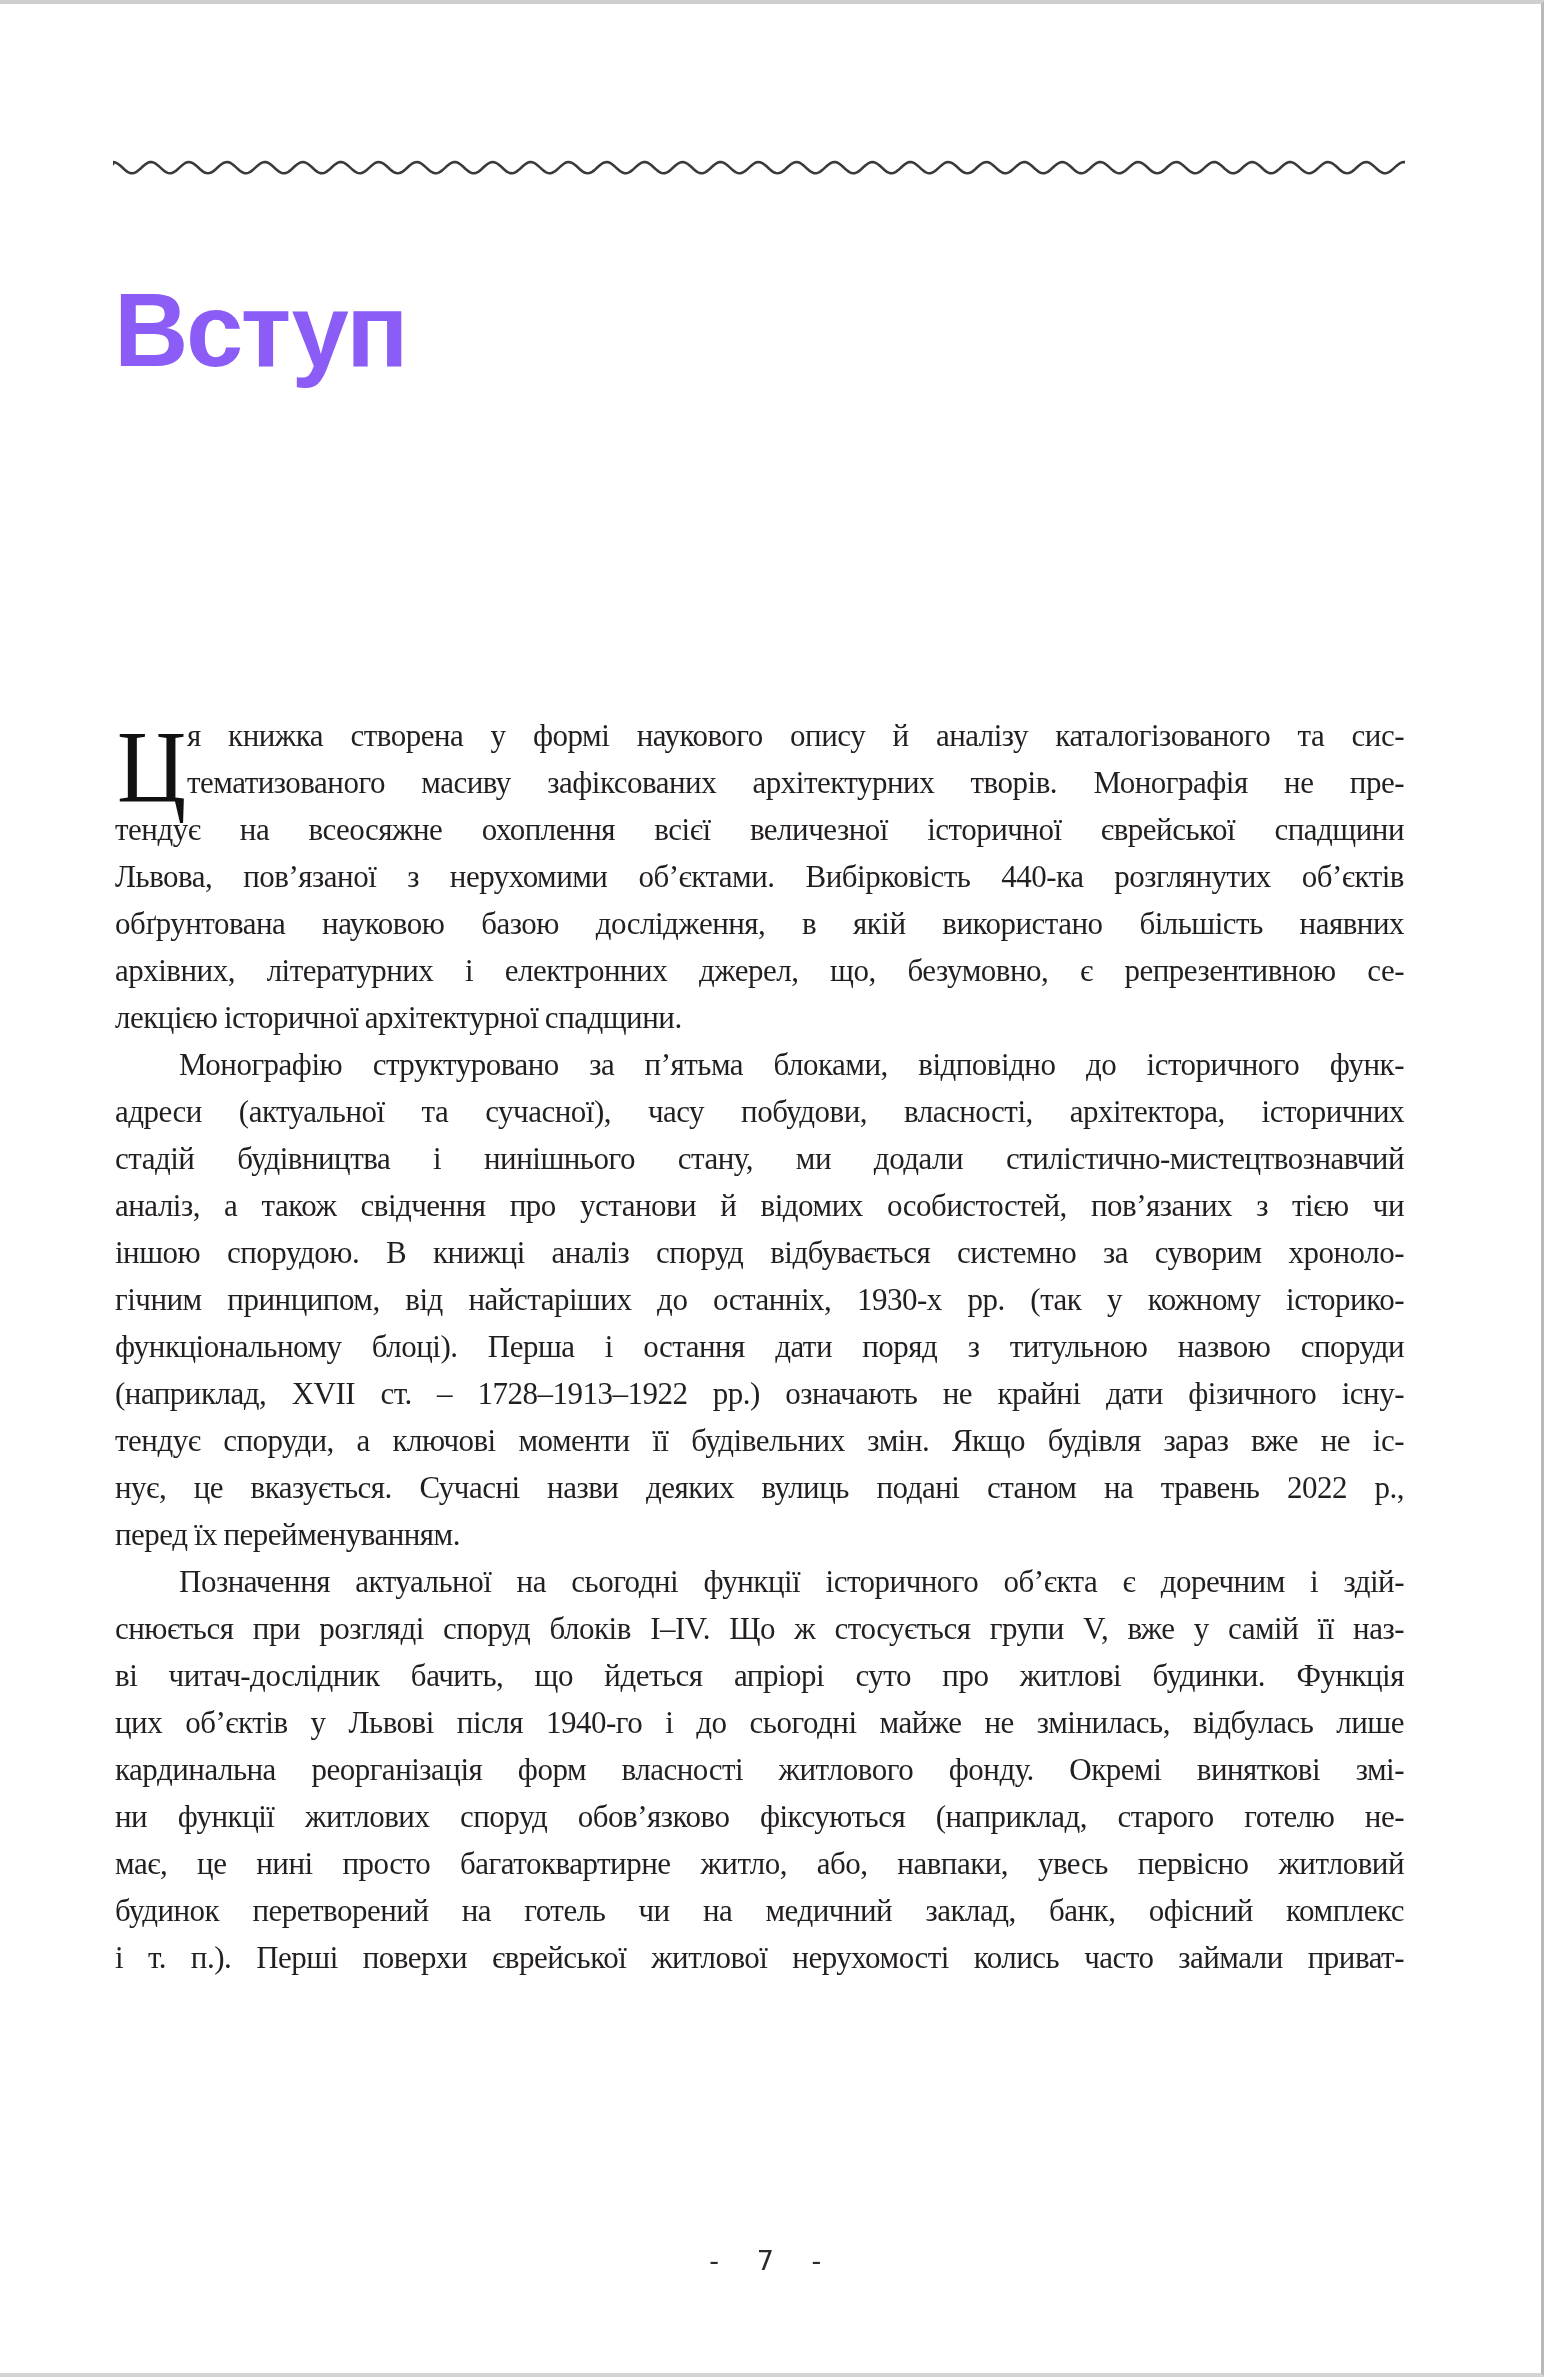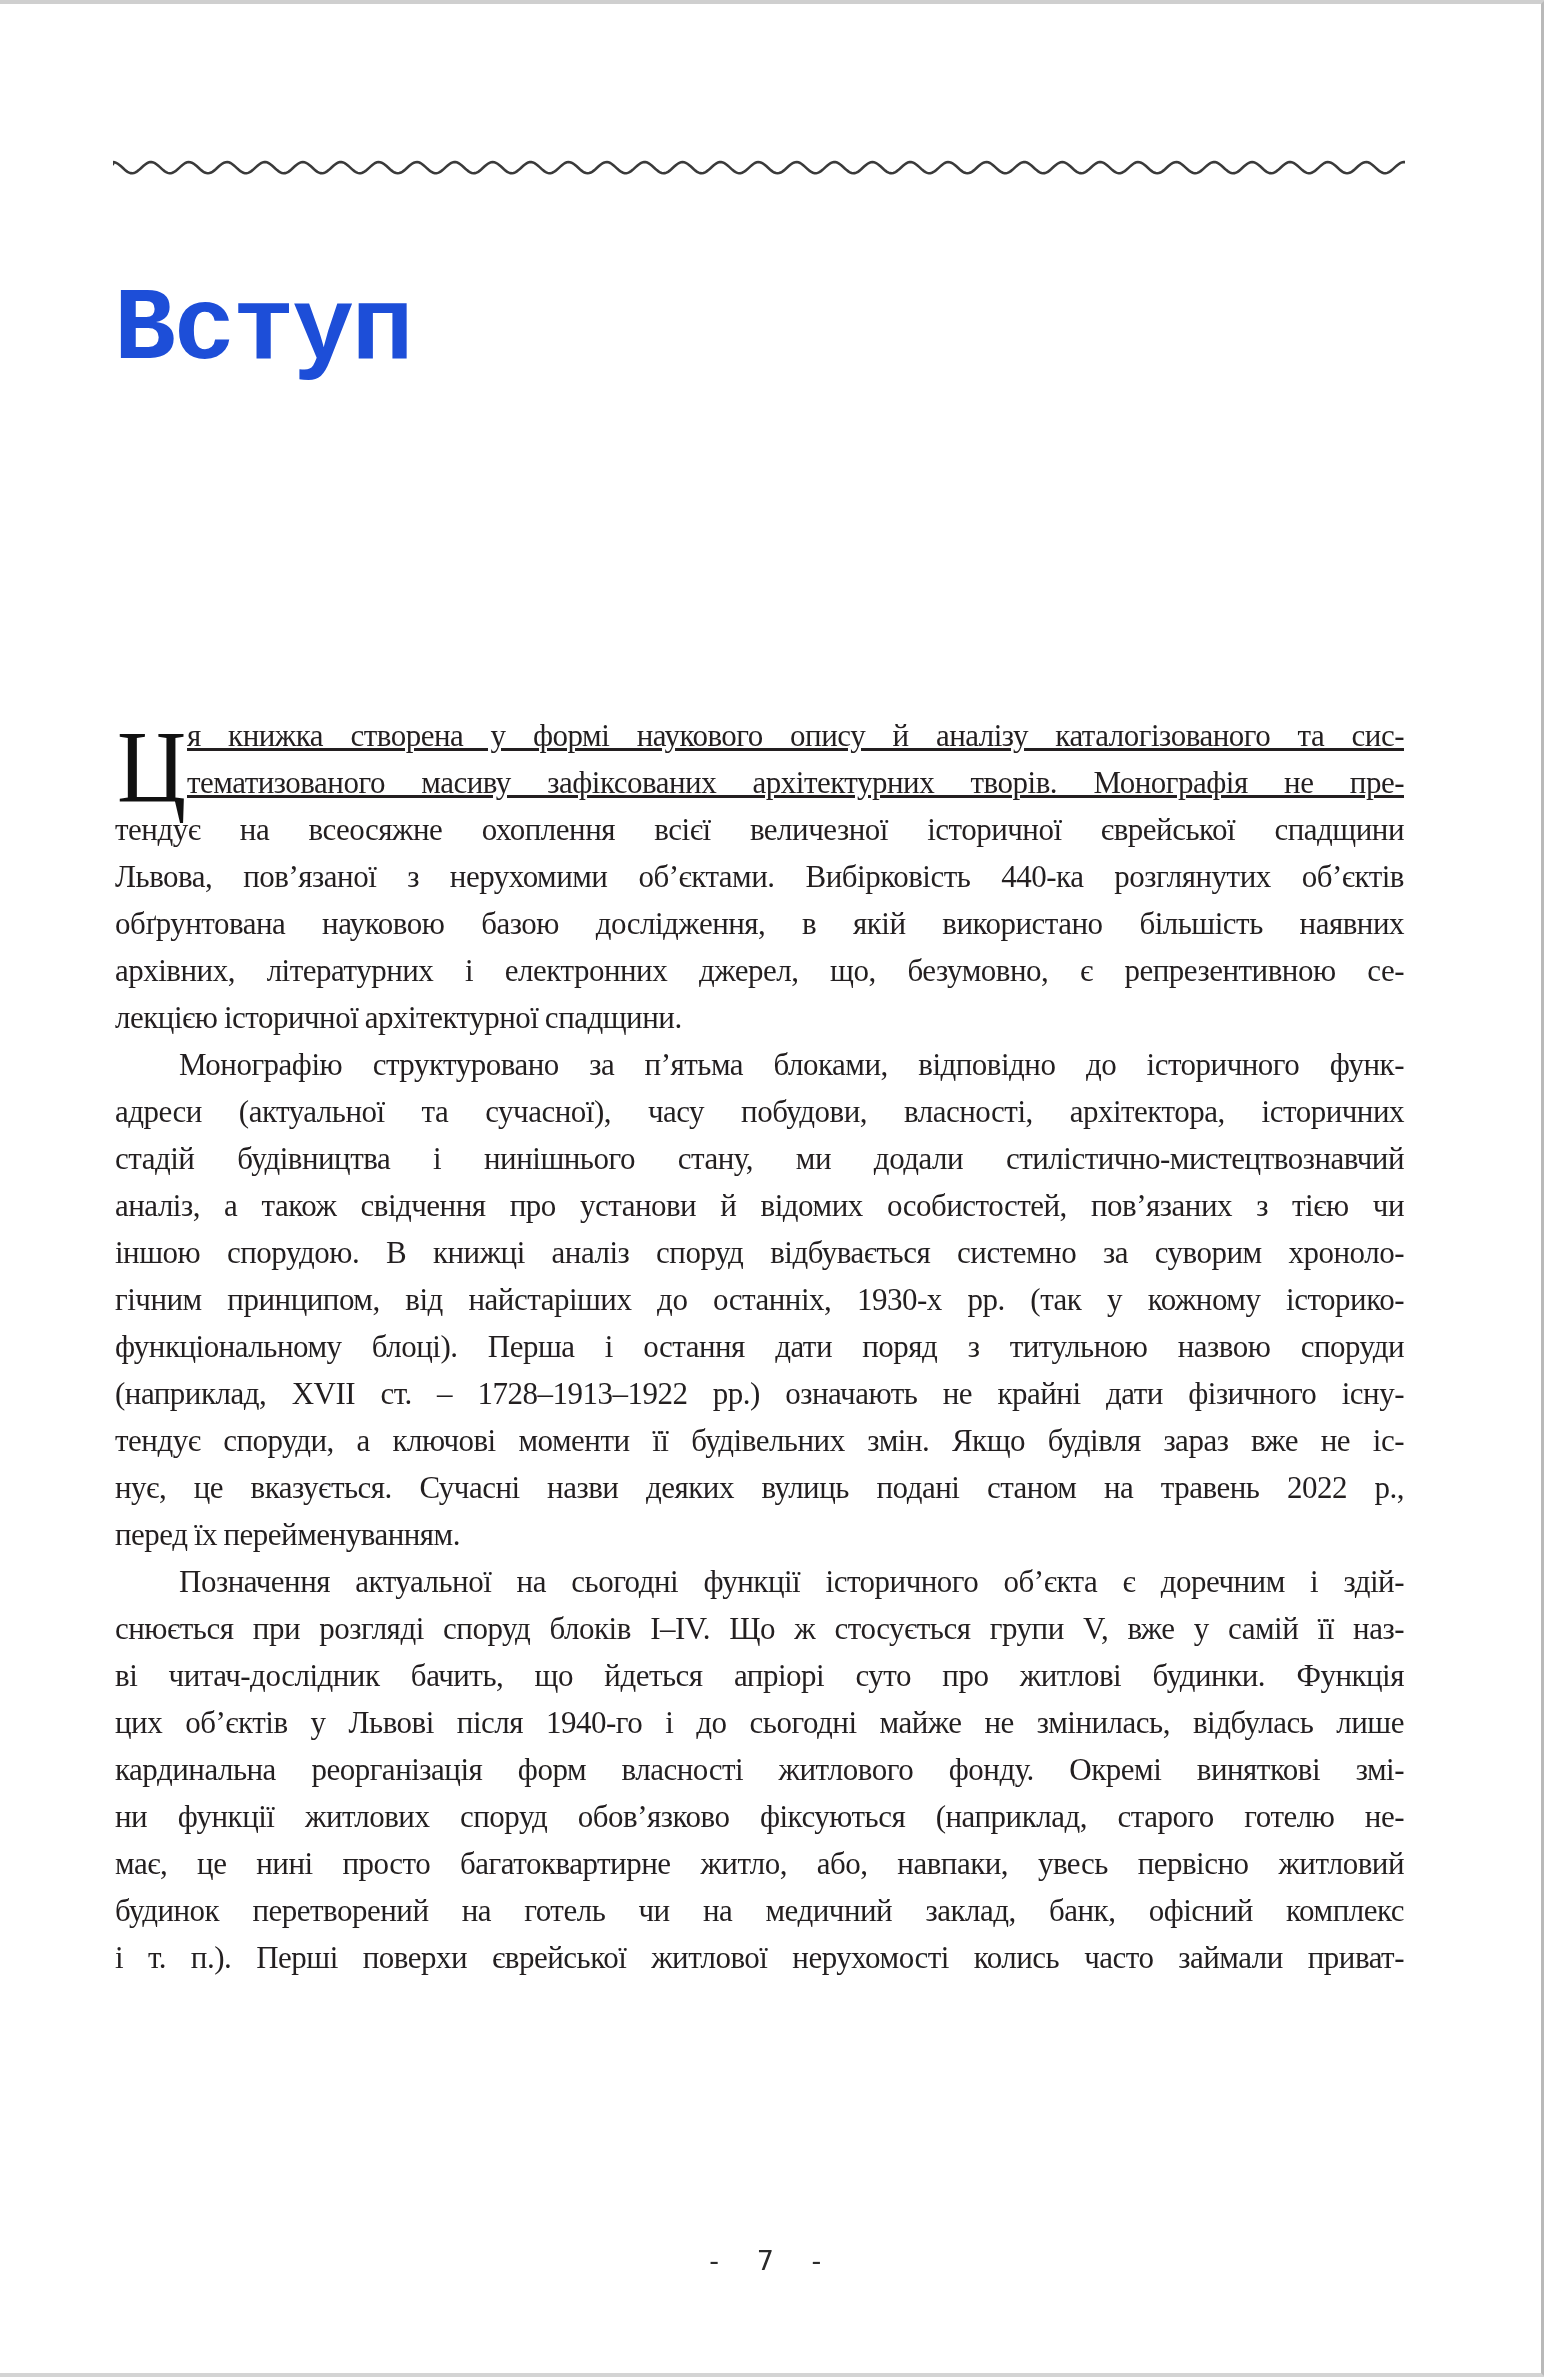--- a/index.html
+++ b/index.html
@@ -13,37 +13,37 @@
     border-top: 4px solid #cfcfcf;
     border-right: 4.8px solid #b9b9b9;
     border-bottom: 4.8px solid #d4d4d4;
     pointer-events: none;
   }
   .wave {
     position: absolute; left: 113px; top: 158px; width: 1292px; height: 19.3px;
   }
   .title {
     position: absolute; left: 114px; top: 266px;
-    font-family: Liberation Mono, monospace; font-weight: bold;
-    font-size: 103px; line-height: 129px; color: #1d4ed8;
+    font-family: Liberation Sans, sans-serif; font-weight: bold;
+    font-size: 103px; line-height: 129px; color: #8b5cf6;
     letter-spacing: -2.4px; margin: 0;
   }
   .body-text {
     position: absolute; left: 115px; top: 712px; width: 1289px;
     font-family: "Liberation Serif", serif;
     font-size: 31px; line-height: 47px; color: #231f20;
   }
   .line {
     display: block; white-space: nowrap; overflow: visible;
     text-align: justify; text-align-last: justify; height: 47px;
     letter-spacing: -0.5px; word-spacing: -0.8px;
   }
   .line.last { text-align-last: left; }
   .line.indent { padding-left: 64px; }
-  .line.dropped { padding-left: 72px; text-decoration: underline; }
+  .line.dropped { padding-left: 72px; }
   .dropcap {
     position: absolute; left: 1.6px; top: 11.3px;
     font-family: "Liberation Serif", serif; font-size: 101px; line-height: 89px;
     color: #111; transform: scaleX(0.95); transform-origin: left top;
   }
   .page-number {
     position: absolute; left: 0; width: 1545px; top: 2245px; text-align: center;
     font-family: "DejaVu Sans", sans-serif; font-size: 27px; color: #2a2a2a;
     letter-spacing: 14.5px;
   }

